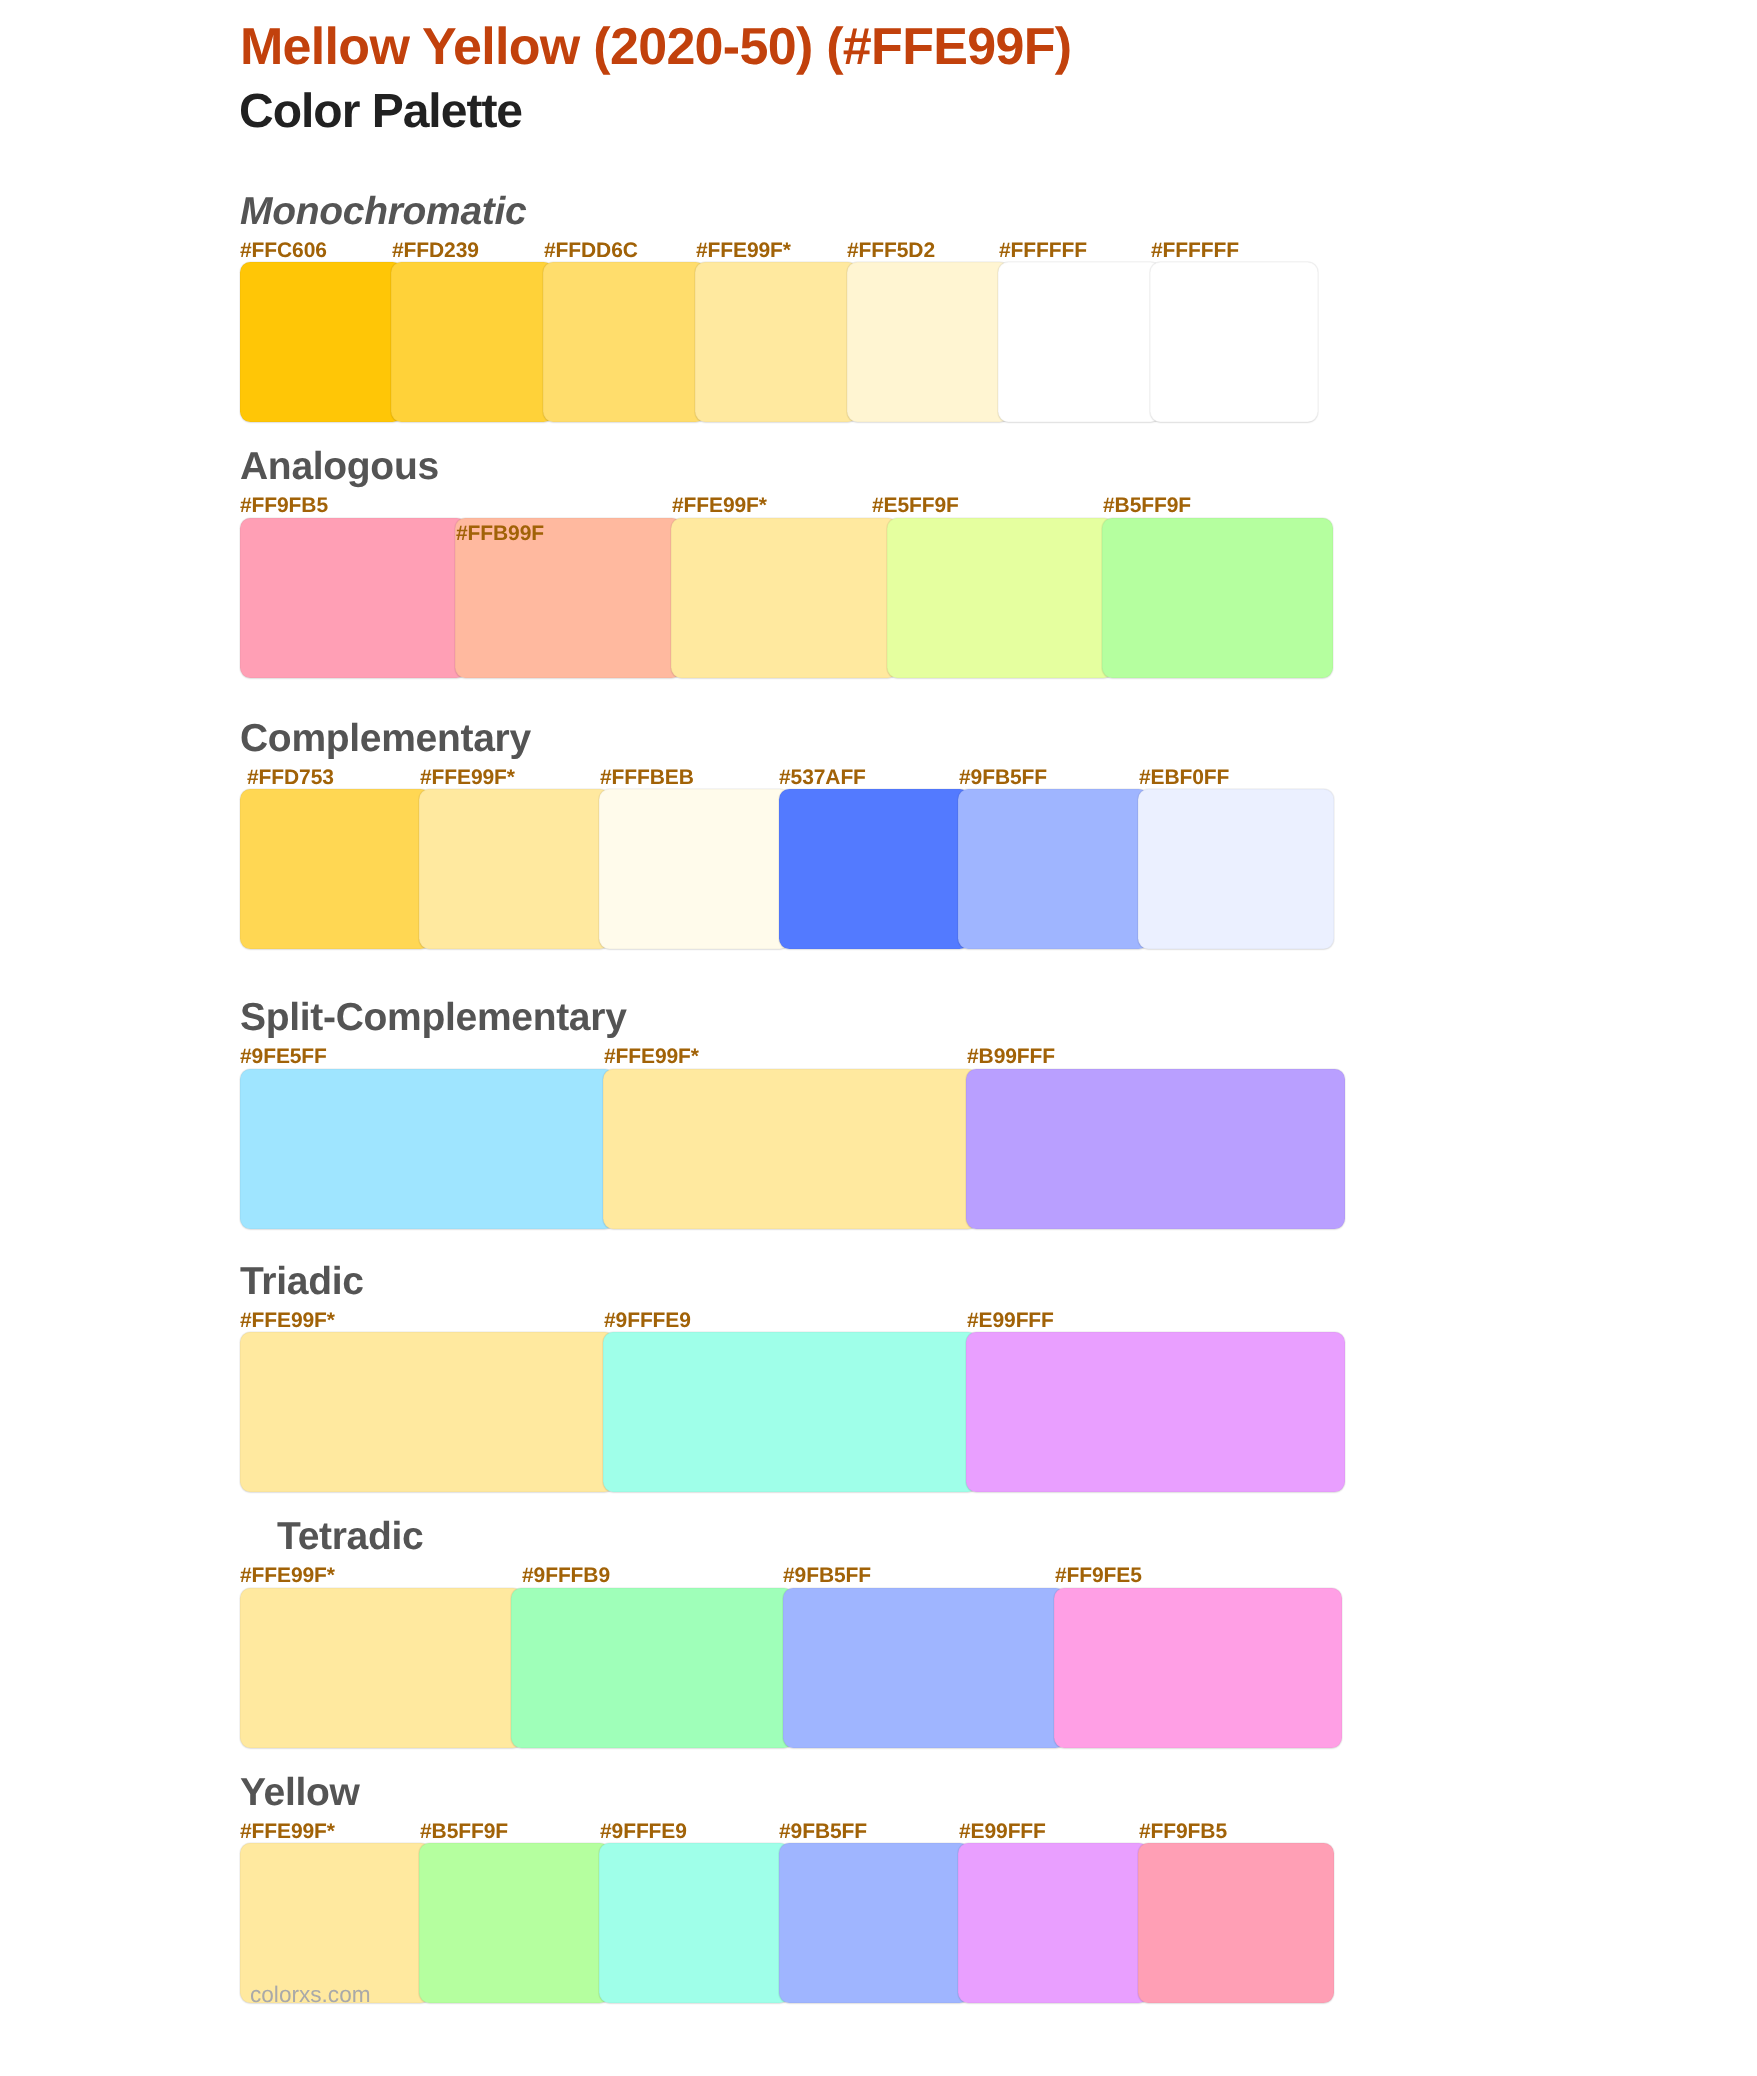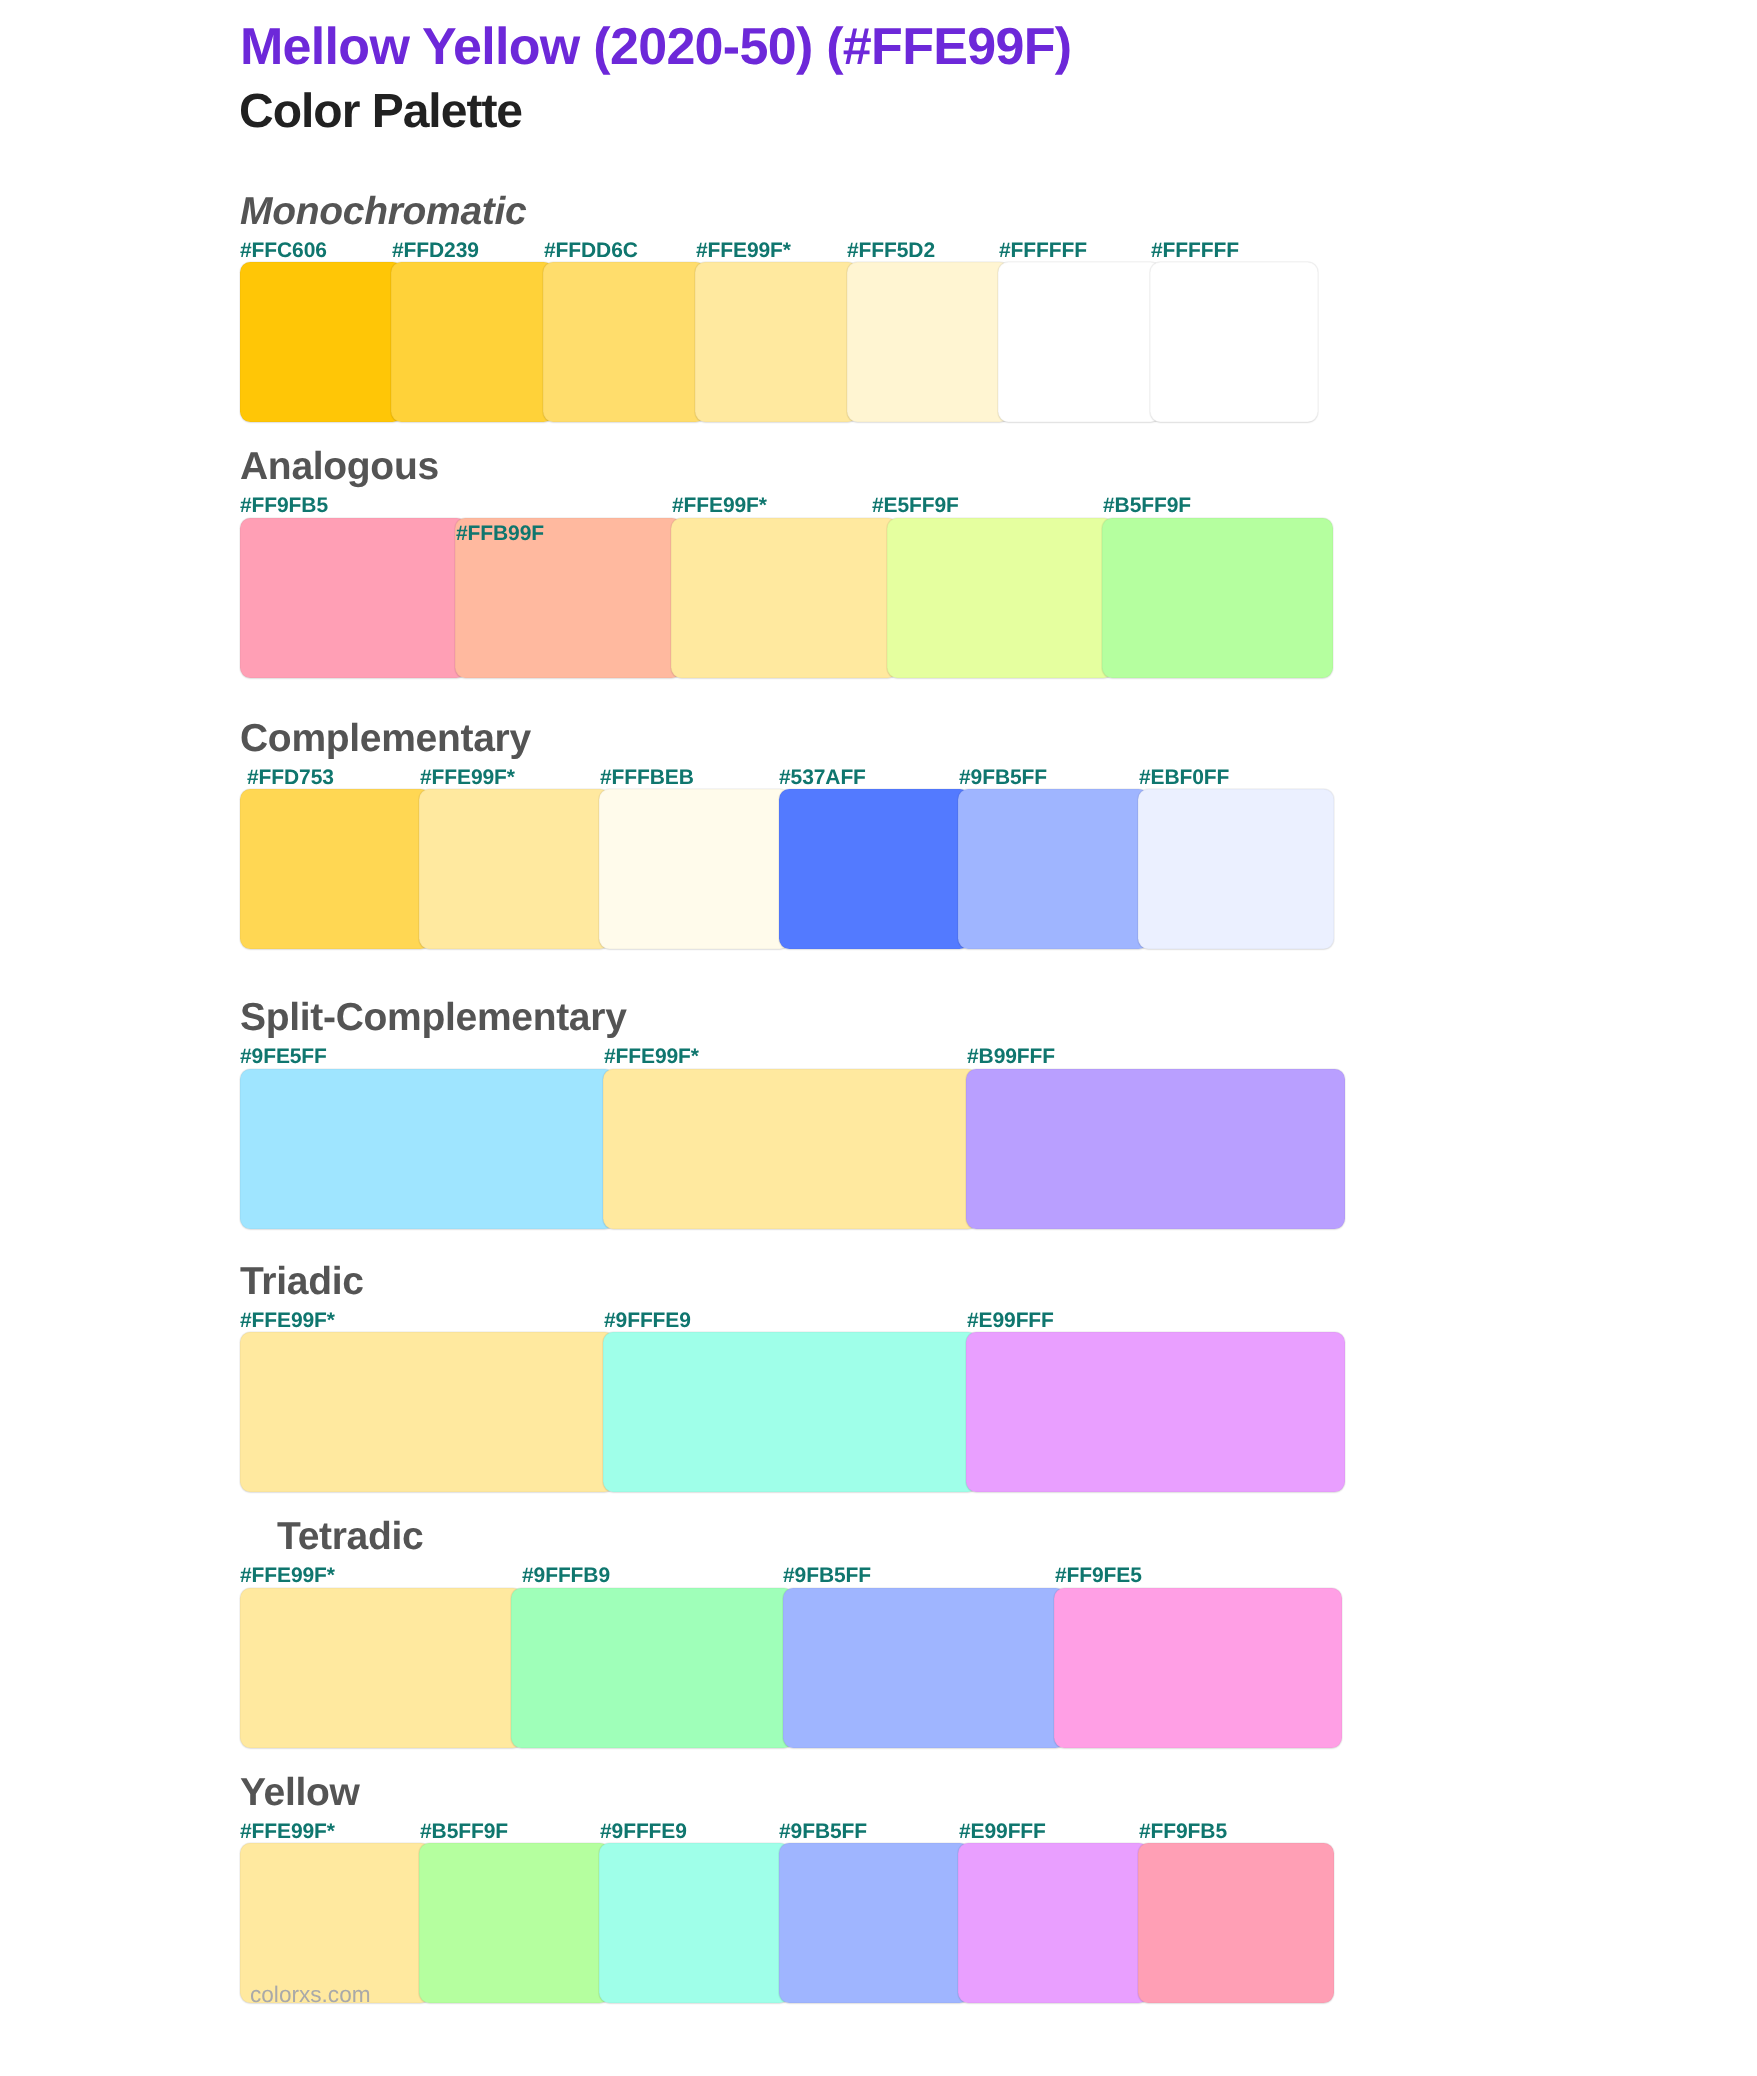--- a/index.html
+++ b/index.html
@@ -1,21 +1,21 @@
 <!DOCTYPE html>
 <html style="font-size:12.8px"><head>
 <meta charset="utf-8">
 <style>
   html,body{margin:0;padding:0;background:#ffffff;}
   body{width:1757px;height:2077px;font-family:"Liberation Sans",sans-serif;-webkit-font-smoothing:antialiased;text-rendering:geometricPrecision;}
   .page{position:relative;width:1757px;height:2077px;overflow:hidden;background:#fff;}
-  .page-title{position:absolute;will-change:opacity;left:240px;top:21px;font-size:52px;line-height:1;letter-spacing:-0.7px;font-weight:700;color:#6d28d9;white-space:nowrap;}
+  .page-title{position:absolute;will-change:opacity;left:240px;top:21px;font-size:52px;line-height:1;letter-spacing:-0.7px;font-weight:700;color:#c2410c;white-space:nowrap;}
   .page-subtitle{position:absolute;will-change:opacity;left:239px;top:88px;font-size:48px;line-height:1;letter-spacing:-1px;font-weight:700;color:#212121;white-space:nowrap;}
   .sect-title{position:absolute;will-change:opacity;left:240px;font-size:39px;line-height:1;letter-spacing:-0.3px;font-weight:700;color:#545454;white-space:nowrap;}
-  .hexlabel{position:absolute;will-change:opacity;font-size:21px;letter-spacing:-0.1px;line-height:1;font-weight:700;color:#0f766e;white-space:nowrap;}
+  .hexlabel{position:absolute;will-change:opacity;font-size:21px;letter-spacing:-0.1px;line-height:1;font-weight:700;color:#a16207;white-space:nowrap;}
   .swatch{position:absolute;border-radius:10.4px;box-shadow:0 0.8px 1.6px rgba(0,0,0,0.10),0 0 0 0.8px rgba(0,0,0,0.04),inset 0 0 0 0.8px rgba(0,0,0,0.035);}
   .footer-note{position:absolute;will-change:opacity;left:239px;font-size:22.6px;line-height:1;font-weight:400;color:#a9a9a9;white-space:nowrap;}
 </style>
 </head>
 <body>
 
 <div class="page">
   <div class="page-title">Mellow Yellow (2020-50) (#FFE99F)</div>
   <div class="page-subtitle">Color Palette</div>
   <div id="sections">

